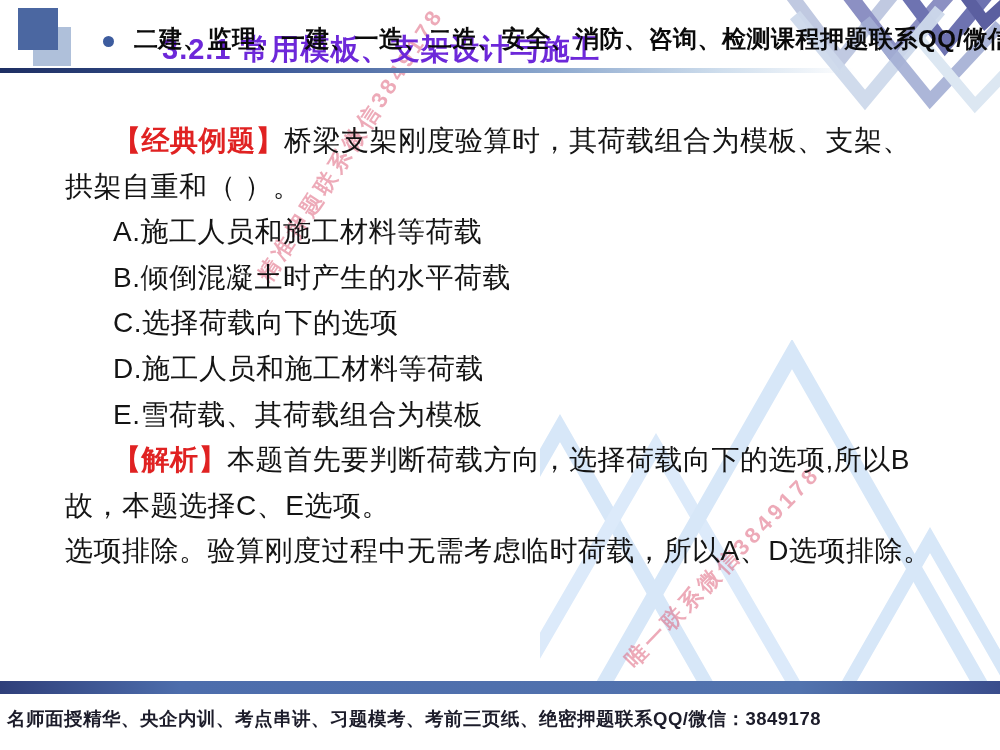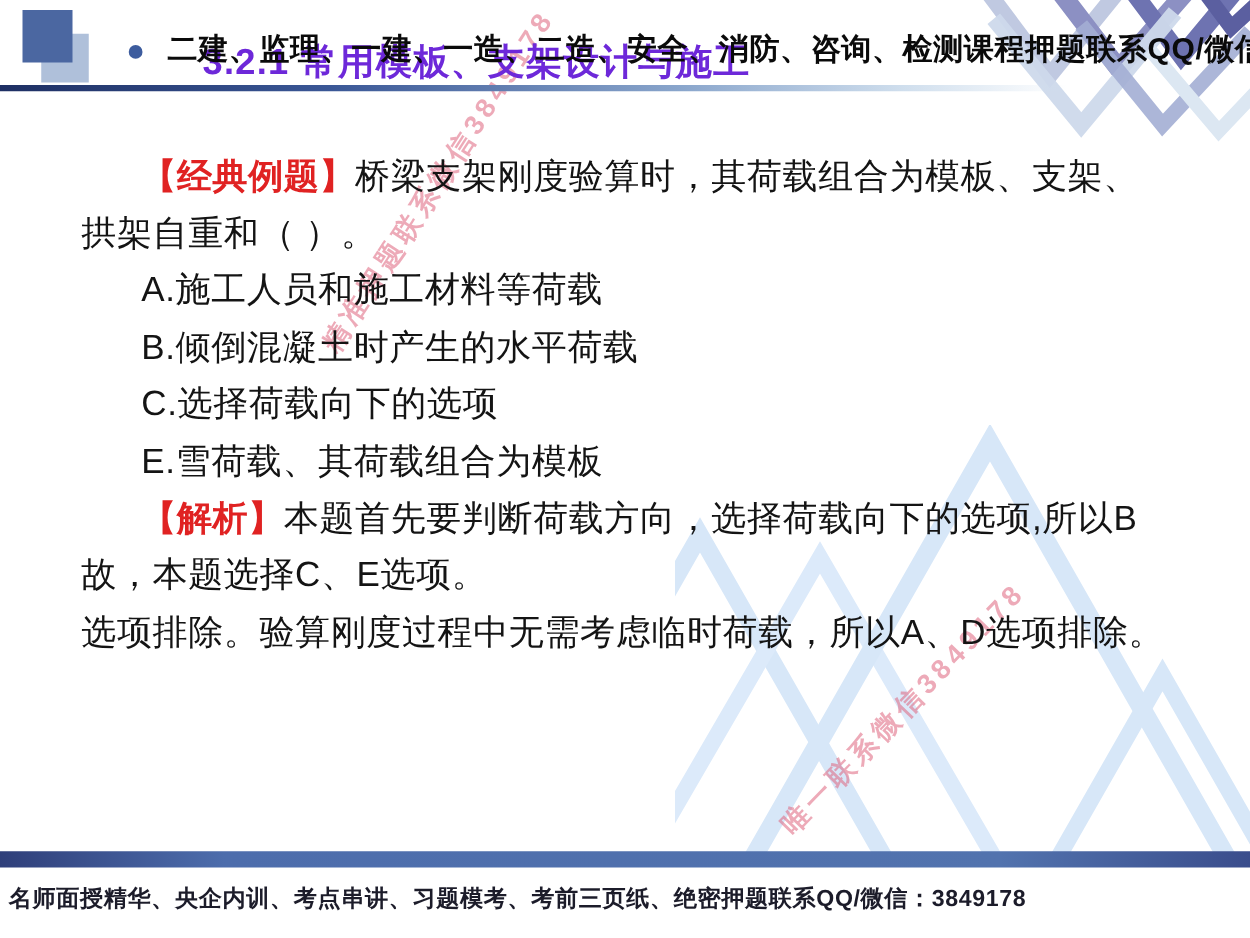--- a/index.html
+++ b/index.html
@@ -83,20 +83,21 @@
     <polyline points="150,40 205,105 262,45" stroke="#dce7f2" stroke-width="11"></polyline>
     <polyline points="185,-18 215,22 252,-12" stroke="#5b5fa0" stroke-width="12"></polyline>
   </svg>
 
   <div class="content">
     <div class="line indent"><span class="red">【经典例题】</span><span>桥梁支架刚度验算时，其荷载组合为模板、支架、</span></div>
     <div class="line">拱架自重和（  ）。</div>
     <div class="line indent">A.施工人员和施工材料等荷载</div>
     <div class="line indent">B.倾倒混凝土时产生的水平荷载</div>
     <div class="line indent">C.选择荷载向下的选项</div>
+    <div class="line indent">D.施工人员和施工材料等荷载</div>
     <div class="line indent">E.雪荷载、其荷载组合为模板</div>
     <div class="line indent"><span class="red">【解析】</span><span>本题首先要判断荷载方向，选择荷载向下的选项,所以B</span></div>
     <div class="line">故，本题选择C、E选项。</div>
     <div class="line">选项排除。验算刚度过程中无需考虑临时荷载，所以A、D选项排除。</div>
   </div>
 
   <div class="footer-bar"></div>
   <div class="footer-text">名师面授精华、央企内训、考点串讲、习题模考、考前三页纸、绝密押题联系QQ/微信：3849178</div>
 
 </div>

